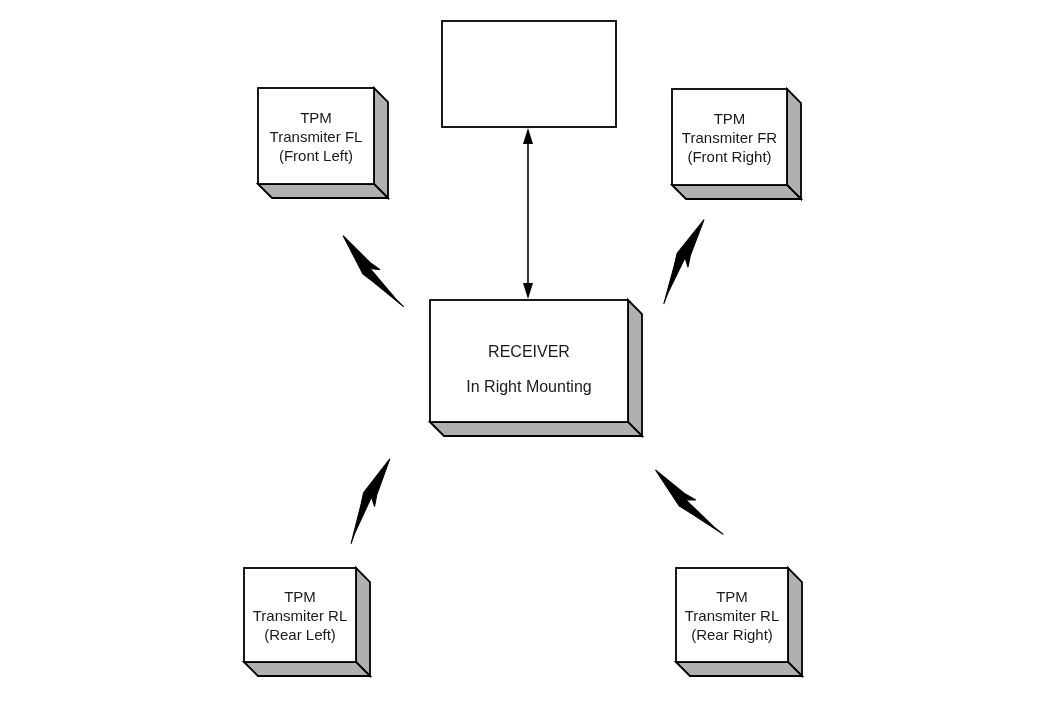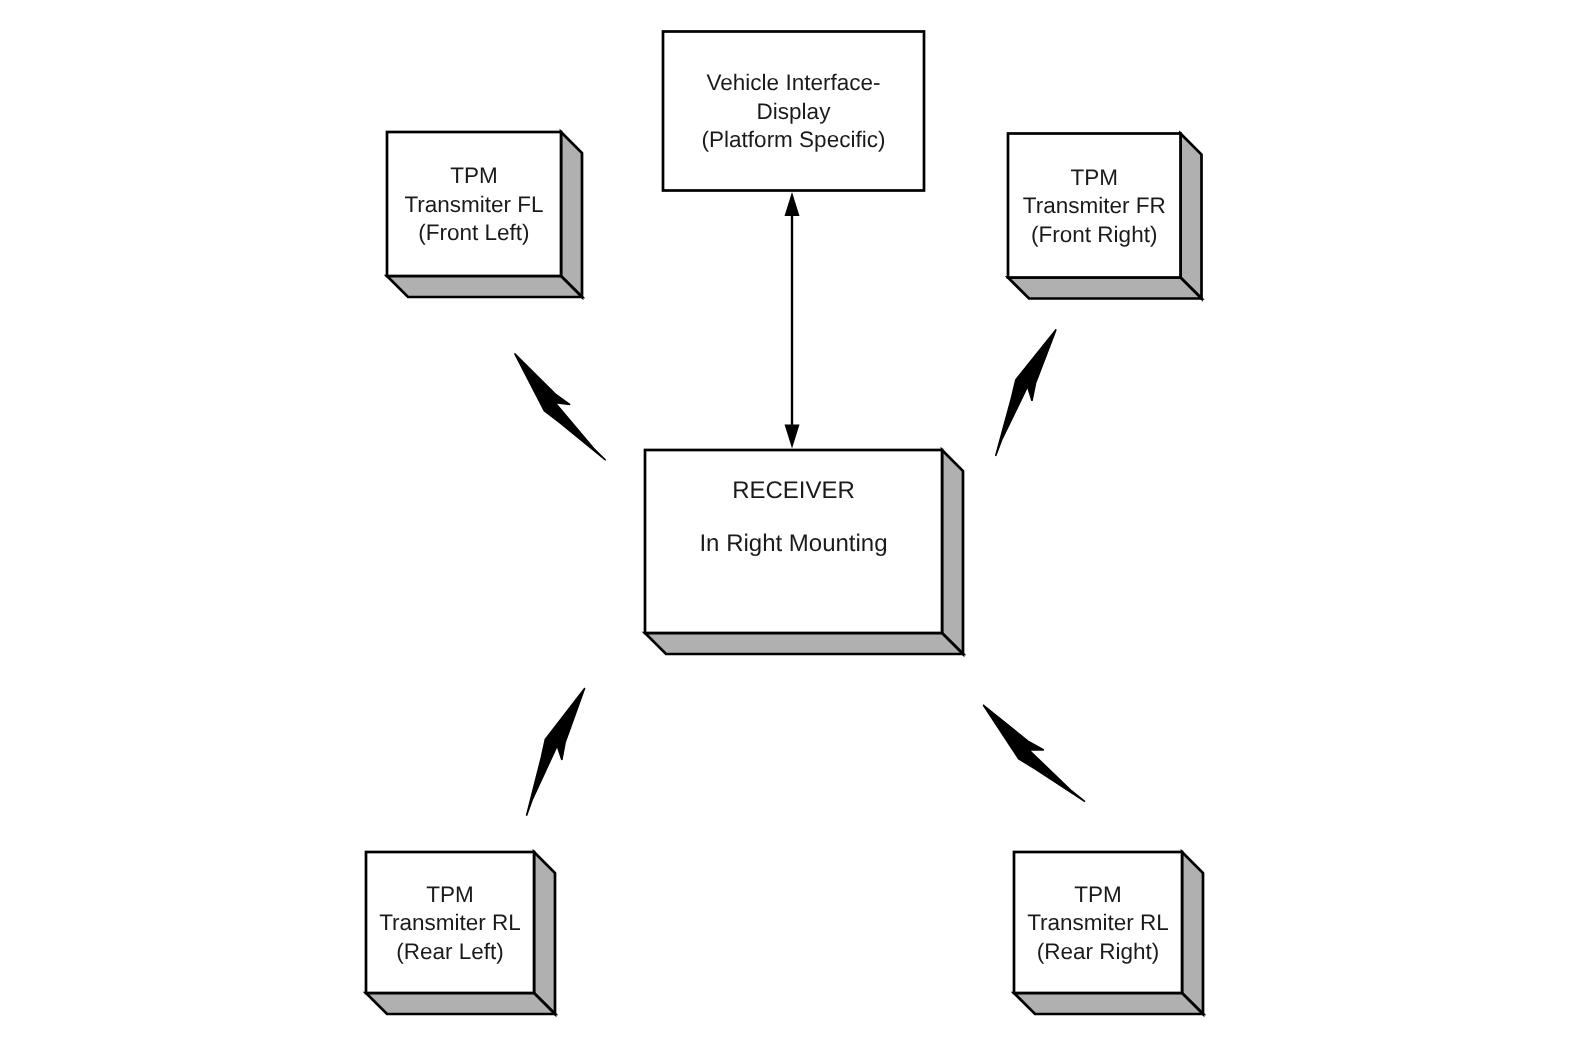--- a/index.html
+++ b/index.html
@@ -30,21 +30,21 @@
     font-size: 15px;
     line-height: 19px;
     white-space: pre-line;
   }
   .node-label.display-label   { left: 442px; top: 21px;  width: 174px; height: 106px; }
   .node-label.fl-label        { left: 258px; top: 88px;  width: 116px; height: 96px;  }
   .node-label.fr-label        { left: 672px; top: 89px;  width: 115px; height: 96px;  }
   .node-label.rl-label        { left: 244px; top: 568px; width: 112px; height: 94px;  }
   .node-label.rr-label        { left: 676px; top: 568px; width: 112px; height: 94px;  }
   .node-label.receiver-label  {
-    left: 430px; top: 284px; width: 198px; height: 122px;
+    left: 430px; top: 308px; width: 198px; height: 122px;
     flex-direction: column;
     gap: 15px;
     font-size: 16px;
     line-height: 20px;
   }
   .box-front { fill: #ffffff; stroke: #000000; stroke-width: 1.8; }
   .box-side  { fill: #b0b0b0; stroke: #000000; stroke-width: 1.8; stroke-linejoin: miter; }
   .flat-box  { fill: #ffffff; stroke: #000000; stroke-width: 1.8; }
   .arrow-line { stroke: #000000; stroke-width: 1.6; }
   .arrow-head { fill: #000000; }
@@ -94,23 +94,20 @@
       <polygon class="arrow-head" points="528,128 523,144 533,144"></polygon>
       <polygon class="arrow-head" points="528,299 523,283 533,283"></polygon>
     </g>
 
     <polygon class="bolt" points="-8,-46 2,-9 7,2 -1,-4 6,35 9,46 -5,9 -10,-3" transform="translate(373,271.5) rotate(-30)"></polygon>
     <polygon class="bolt" points="-8,-46 2,-9 7,2 -1,-4 6,35 9,46 -5,9 -10,-3" transform="translate(683.5,261.5) rotate(36)"></polygon>
     <polygon class="bolt" points="-8,-46 2,-9 7,2 -1,-4 6,35 9,46 -5,9 -10,-3" transform="translate(370,501) rotate(35)"></polygon>
     <polygon class="bolt" points="-8,-46 2,-9 7,2 -1,-4 6,35 9,46 -5,9 -10,-3" transform="translate(689,502.5) rotate(-36)"></polygon>
   </svg>
 
-  <div class="node-label display-label">Vehicle Interface-
-Display
-(Platform Specific)</div>
 
   <div class="node-label fl-label">TPM
 Transmiter FL
 (Front Left)</div>
 
   <div class="node-label fr-label">TPM
 Transmiter FR
 (Front Right)</div>
 
   <div class="node-label receiver-label">

